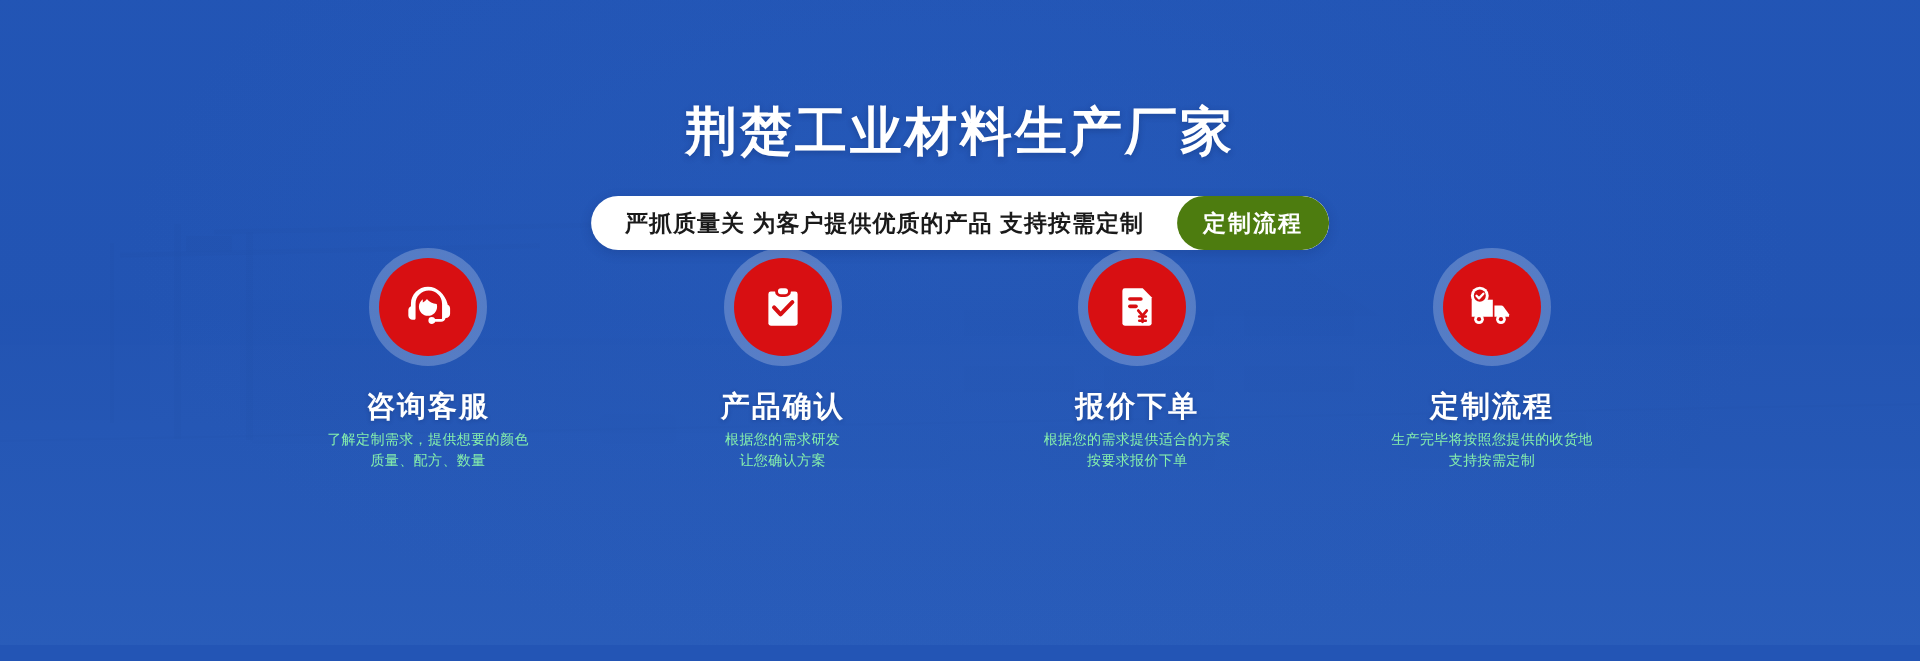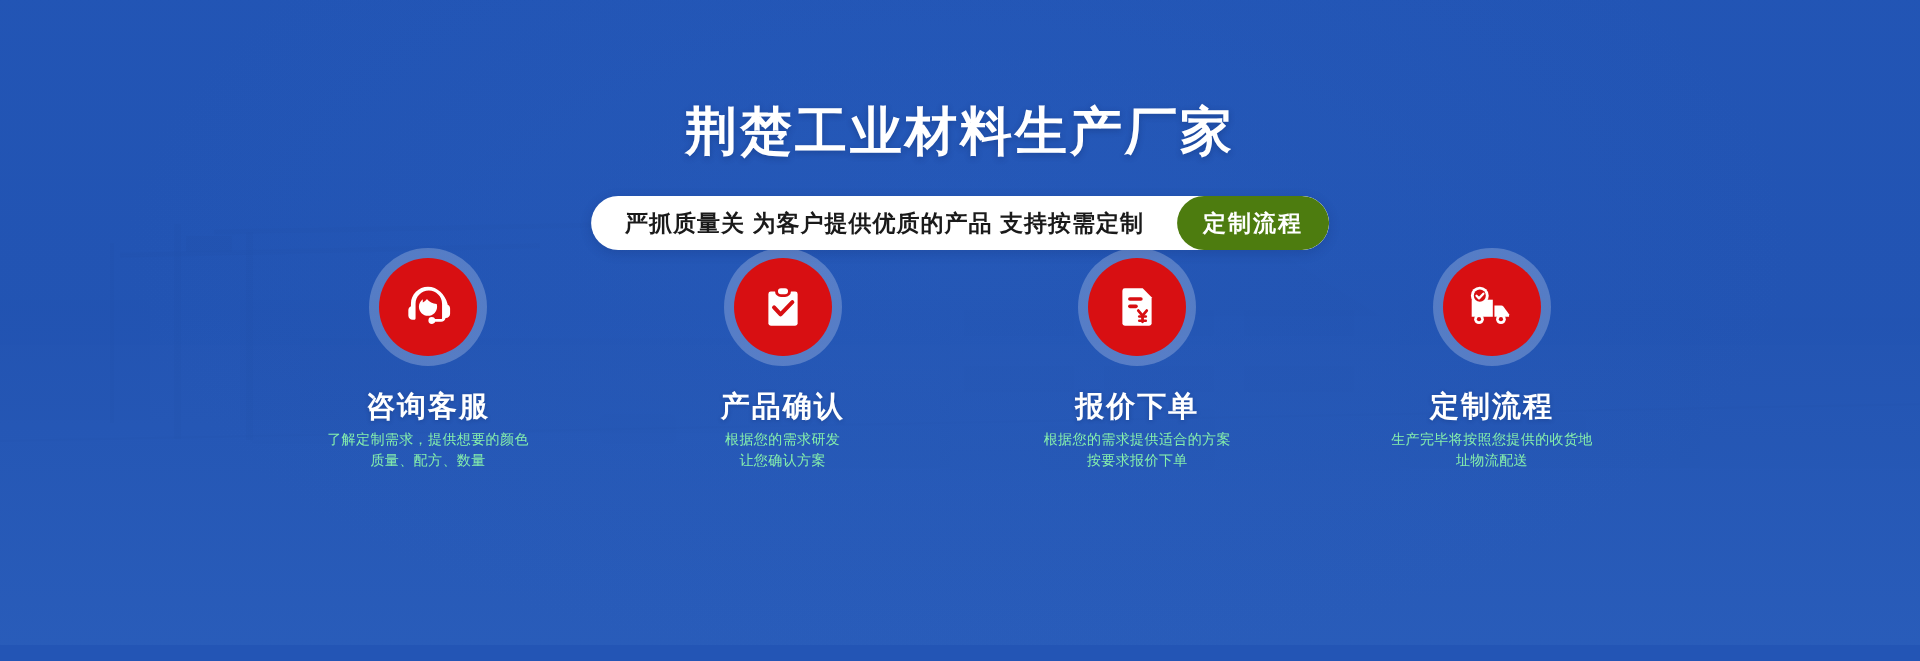--- a/index.html
+++ b/index.html
@@ -302,19 +302,19 @@
                 <circle cx="17" cy="18" r="11" fill="#ffffff"></circle>
                 <circle cx="17" cy="18" r="7.4" fill="#d80f12"></circle>
                 <path d="M12.9 18.2l3.1 3.2 5.4-5.8" stroke="#ffffff" stroke-width="2.8" fill="none" stroke-linecap="round" stroke-linejoin="round"></path>
               </svg>
             </span>
           </div>
         </div>
         <div class="step-title">定制流程</div>
         <div class="step-desc">
           <span>生产完毕将按照您提供的收货地</span><br>
-          <span>址物流配送</span>
+          <span>支持按需定制</span>
         </div>
       </div>
 
     </div>
   </div>
 </div>
 
 </body></html>

